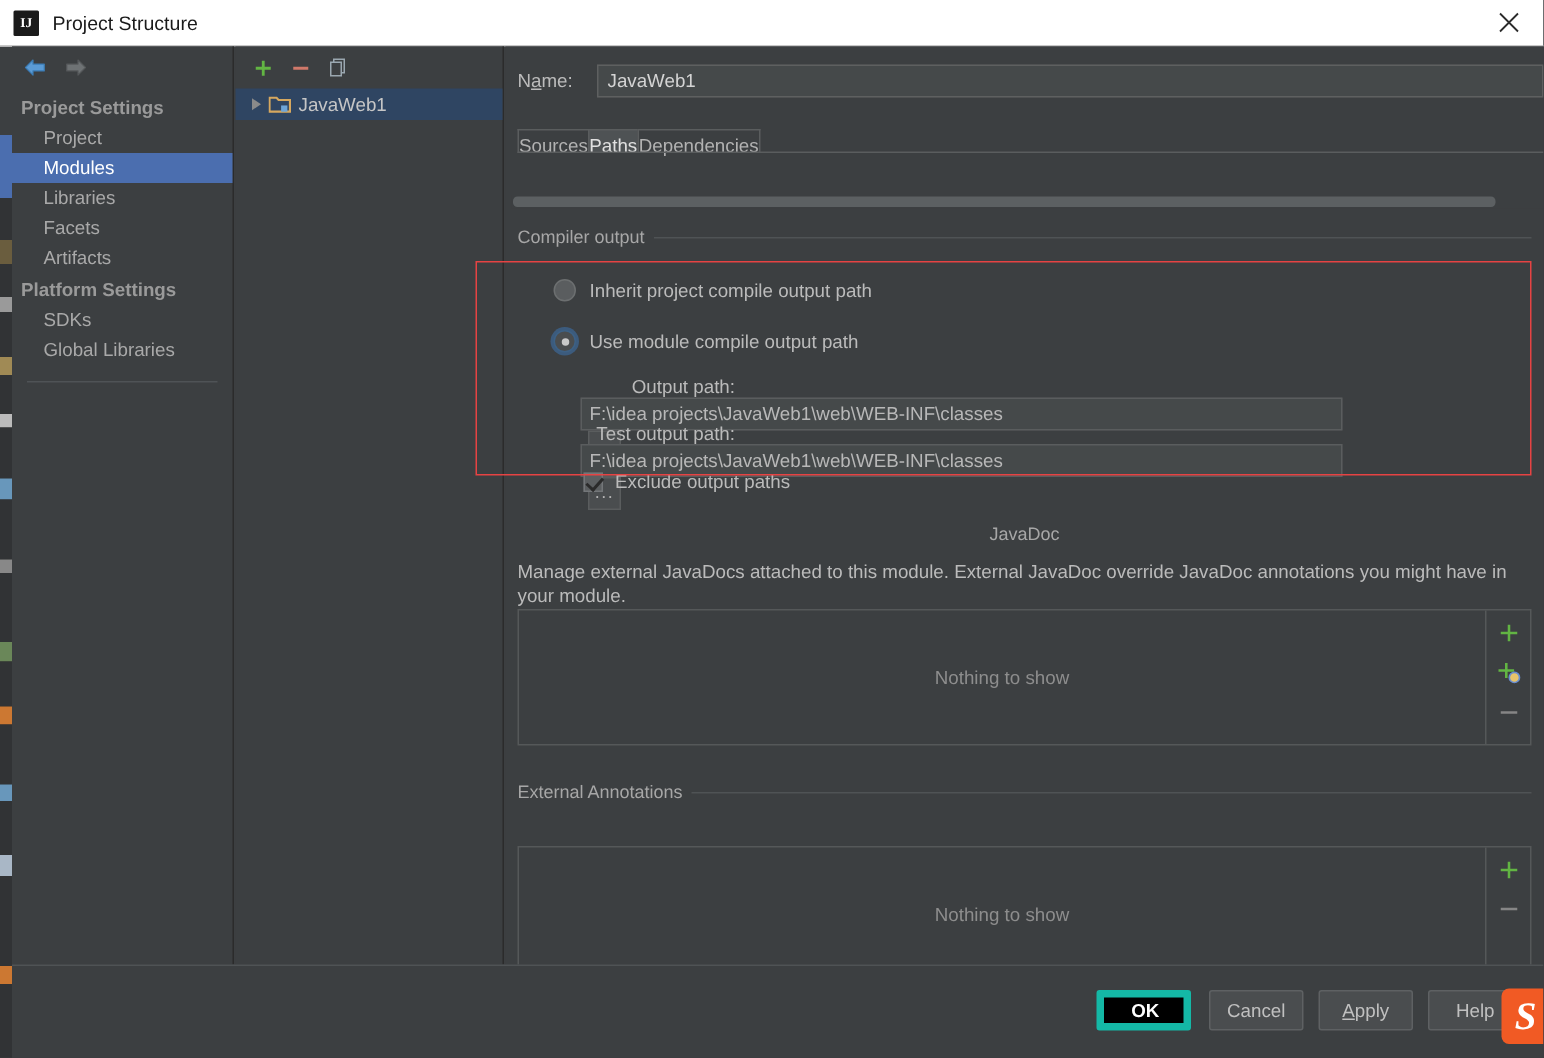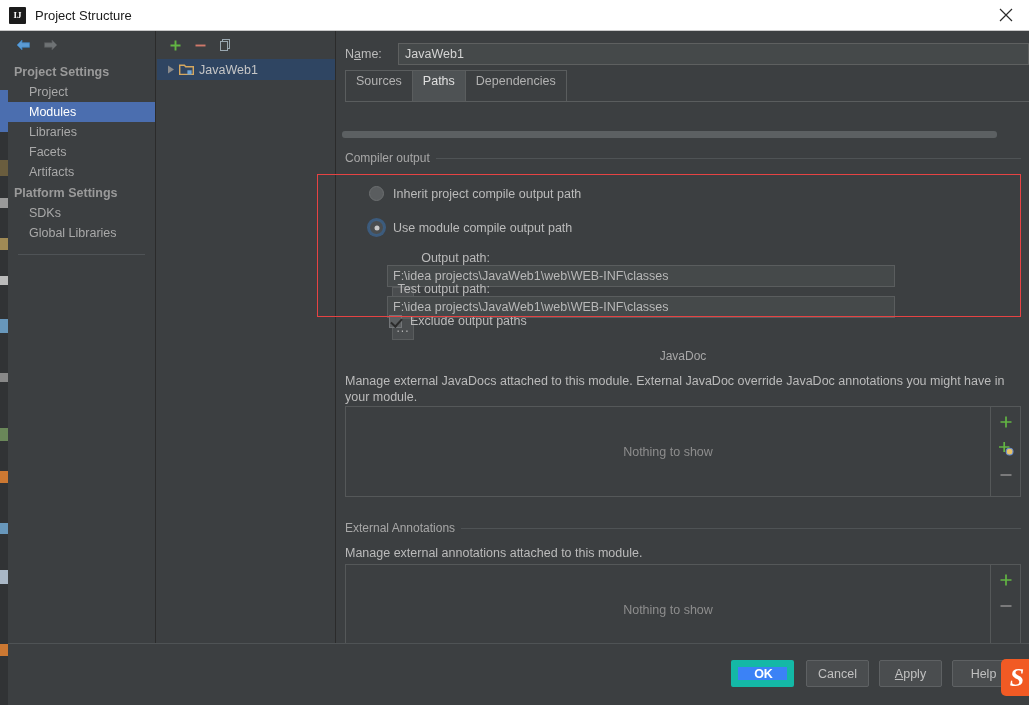--- a/index.html
+++ b/index.html
@@ -168,23 +168,23 @@
     outline: none;
   }
 
   
   .tabs {
     position: absolute; left: 8px; top: 48px;
     width: 684px; height: 23px;
     display: flex; align-items: flex-end;
   }
   .tab {
-    height: 32px;
+    height: 16px;
     line-height: 21px;
-    padding: 0 10px;
+    padding: 0 0;
     font-size: 12.5px;
     color: #b2b2b2;
     background: #3c3f41;
     border: 1px solid #5a5d5e;
     border-bottom: none;
     margin-right: -1px;
     cursor: default;
   }
   .tab.active {
     background: #4e5254;
@@ -350,22 +350,22 @@
     border-radius: 2px;
     color: #c0c0c0;
     font-size: 12.5px;
     font-family: "Liberation Sans", sans-serif;
     display: flex; align-items: center; justify-content: center;
     cursor: default;
     padding: 0 14px;
   }
   .btn u { text-decoration: underline; }
   .btn.primary {
-    background: #3b82f6;
-    border: 7px solid #14b8a6;
+    background: #000000;
+    border: 5px solid #14b8a6;
     color: #ffffff;
     font-weight: bold;
     padding-left: 16px;
   }
 
   .sogou {
     position: absolute; right: 0; top: 659px;
     width: 28px; height: 37px;
     background: #f15a24;
     border-radius: 5px 0 0 5px;
@@ -565,21 +565,20 @@
               </svg>
             </span>
           </div>
         </div>
 
         <div class="group-title" style="left:4px; top:412px; width:676px;">
           <span>External Annotations</span>
           <span class="ln"></span>
         </div>
 
-        <div class="desc-text" style="left:4px; top:436px; width:662px;">Manage external annotations attached to this module.</div>
 
         <div class="list-box" style="left:4px; top:455px; width:676px; height:91px;">
           <div class="list-area">Nothing to show</div>
           <div class="list-btns">
             <span class="lb-btn">
               <svg width="14" height="14" viewBox="0 0 14 14">
                 <path d="M7 1.5 L7 12.5 M1.5 7 L12.5 7" stroke="#62b543" stroke-width="1.7"></path>
               </svg>
             </span>
             <span class="lb-btn">

